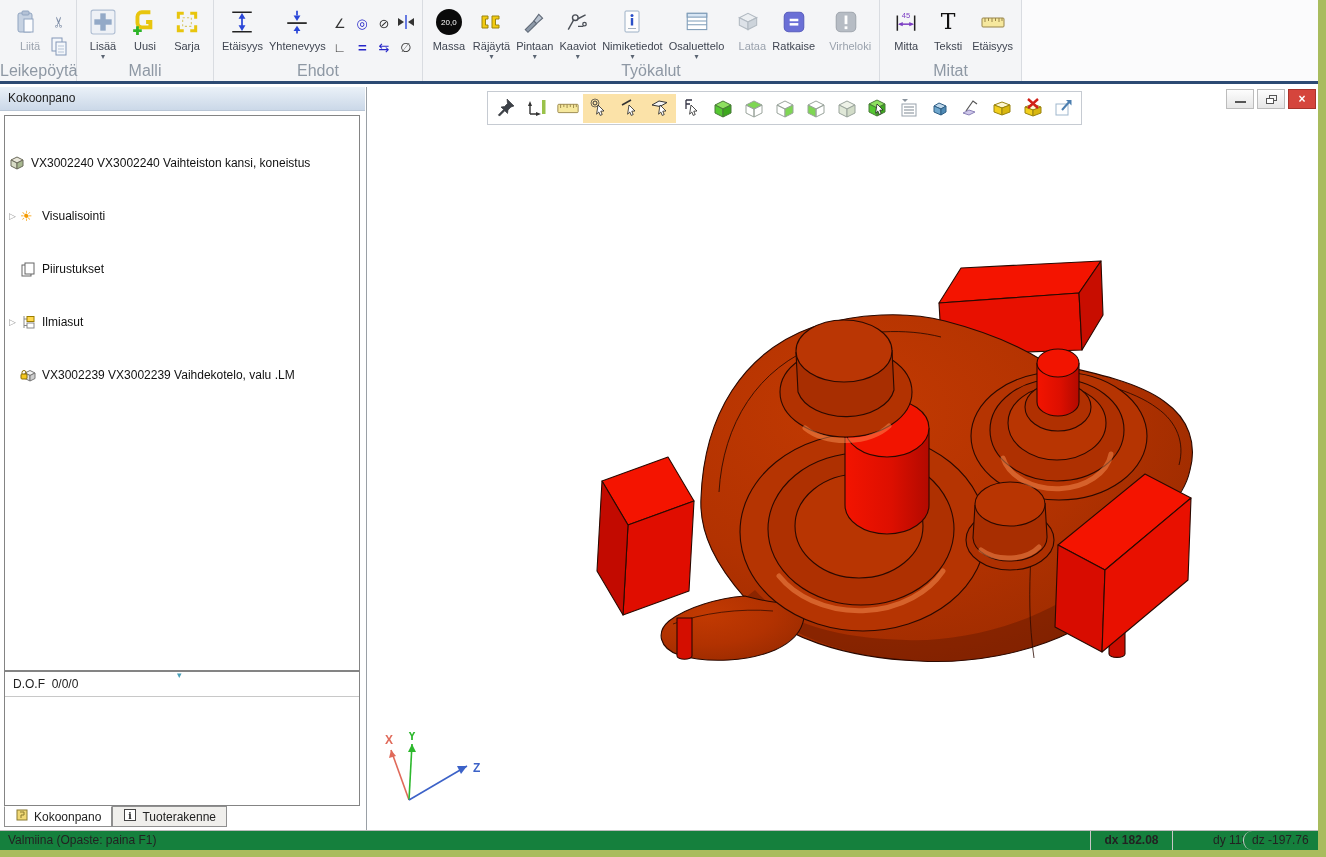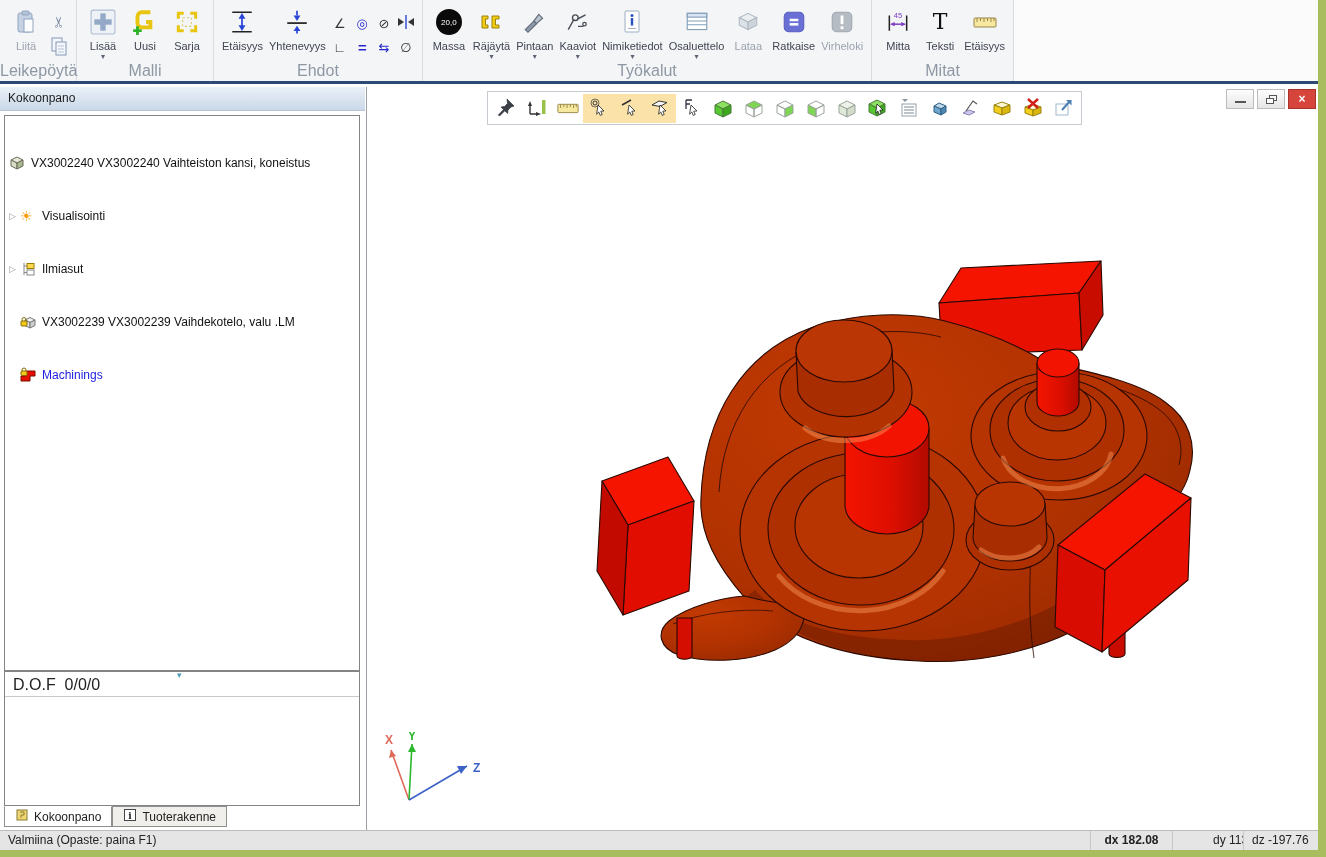--- a/index.html
+++ b/index.html
@@ -7,21 +7,21 @@
   body { background:#a9bc5e; font-family:"Liberation Sans","DejaVu Sans",sans-serif; overflow:hidden; position:relative; }
   #app { position:absolute; left:0; top:0; width:1318px; height:850px; background:#fff; }
 
   
   .ribbon { position:absolute; left:0; top:0; width:1318px; height:84px; background:#f4f5f7; border-bottom:3px solid #2c4a73; display:flex; }
   .rgroup { position:relative; border-right:1px solid #d9dce1; padding:2px 5px 16px 5px; display:flex; align-items:flex-start; }
   .glabel { position:absolute; bottom:1px; left:0; right:0; text-align:center; font-size:16px; color:#8e98a4; white-space:nowrap; }
   .rb { display:flex; flex-direction:column; align-items:center; padding:2px 3px; min-width:42px; }
   .ric { height:36px; display:flex; align-items:center; justify-content:center; }
   .rlb { font-size:11px; color:#3f4551; white-space:nowrap; line-height:12px; }
-  .dis .rlb { color:#9aa2ad; }
+  .dis .rlb { color:#9aa2ad;margin-left:8px; }
   .dd { font-size:8px; color:#5a6472; line-height:9px; }
   .minicol { display:flex; flex-direction:column; gap:9px; padding:7px 2px 0 2px; }
   .scissors { font-size:15px; color:#7d8ca6; display:inline-block; transform:rotate(-90deg); }
   .massa-circle { width:26px; height:26px; border-radius:50%; background:#0a0a0a; color:#fff; font-size:8px; display:flex; align-items:center; justify-content:center; }
   .cgrid { display:grid; grid-template-columns:repeat(4,22px); grid-auto-rows:24px; align-items:center; justify-items:center; margin-top:9px; }
   .cg { font-size:13px; color:#333; }
   .cg.blue { color:#2626c9; }
   .cg.bold-eq { font-weight:bold; font-size:15px; letter-spacing:-1px; }
   .tserif { font-family:"DejaVu Serif","Liberation Serif",serif; font-size:22px; color:#111; line-height:22px; }
   .rfiller { flex:1; background:#fbfbfc; }
@@ -30,42 +30,42 @@
   .panelheader { position:absolute; left:0; top:87px; width:365px; height:24px; background:linear-gradient(#eaf1f8,#cbd8e8); border-bottom:1px solid #b9c6d6; font-size:12px; color:#1c1c1c; line-height:23px; padding-left:8px; }
   .treebox { position:absolute; left:4px; top:115px; width:356px; height:556px; background:#fff; border:1px solid #848484; padding-top:3px; }
   .trow { height:19px; display:flex; align-items:center; font-size:12px; color:#111; white-space:nowrap; overflow:hidden;margin-top:34px; }
   .texp { width:15px; text-align:center; color:#9a9a9a; font-size:9px; flex:none; }
   .tspace { width:15px; flex:none; }
   .tico { width:19px; height:16px; flex:none; display:flex; align-items:center; }
   .trow .lbl { padding-left:3px; }
   .trow .blue { color:#1c1ce0; }
   .sunglyph { font-size:14px; color:#f59a00; line-height:14px; }
   .dofbox { position:absolute; left:4px; top:671px; width:356px; height:135px; background:#fff; border:1px solid #848484; }
-  .dofline { border-bottom:1px solid #c8c8c8; height:25px; font-size:16px; color:#222; padding-left:8px; line-height:25px; white-space:pre; }
+  .dofline { border-bottom:1px solid #c8c8c8; height:25px; font-size:12px; color:#222; padding-left:8px; line-height:25px; white-space:pre; }
   .dofarrow { position:absolute; top:-1px; left:172px; color:#4aa0b8; font-size:9px; line-height:8px; }
   .tabbar { position:absolute; left:4px; top:806px; height:22px; display:flex; align-items:stretch; }
   .tab { display:flex; align-items:center; gap:5px; padding:0 10px; font-size:12px; color:#222; border:1px solid #8f8f8f; background:#f0efec; height:21px; }
   .tab.active { background:#fff; border-top-color:#fff; }
 
   
   .viewport { position:absolute; left:366px; top:87px; width:952px; height:743px; background:#fff; border-left:1px solid #9aa0a6; overflow:hidden; }
   .vtoolbar { position:absolute; left:120px; top:4px; height:34px; background:#fff; border:1px solid #c6cbd2; display:flex; align-items:center; padding:1px 2px; }
   .vtb { width:31px; height:29px; display:flex; align-items:center; justify-content:center; }
   .vtb.hl { background:#fbe2a8; }
   .winctl { position:absolute; right:2px; top:2px; display:flex; }
   .wbtn { width:28px; height:20px; border:1px solid #bcbcbc; background:linear-gradient(#fdfdfd,#e6e6e6); display:flex; align-items:center; justify-content:center; margin-left:3px; color:#555; font-size:11px; }
   .wbtn.close { background:#d5453c; border-color:#a8332b; color:#fff; font-size:12px; font-weight:bold; }
   .minbar { width:11px; height:2px; background:#555; margin-top:6px; }
   .restico { position:relative; width:11px; height:9px; }
   .restico i { position:absolute; border:1px solid #555; background:transparent; display:block; }
   .restico i.b1 { right:0; top:0; width:8px; height:6px; }
   .restico i.b2 { left:0; bottom:0; width:8px; height:6px; background:#fff; }
   .modelsvg { position:absolute; left:222px; top:163px; }
   .axis { position:absolute; left:12px; top:645px; }
-  .statusbar { position:absolute; left:0; top:830px; width:1318px; height:20px; background:#e5e5e5; border-top:1px solid #bcbcbc; font-size:12px; color:#222; }
+  .statusbar { position:absolute; left:0; top:830px; width:1318px; height:20px; background:#15803d; border-top:1px solid #bcbcbc; font-size:12px; color:#222; }
   .smsg { position:absolute; left:8px; top:2px; }
   .scell { position:absolute; top:0; height:19px; border-left:1px solid #c6c6c6; line-height:19px; text-align:center; white-space:nowrap; overflow:hidden; }
   .greenstrip-r { position:absolute; left:1318px; top:0; width:8px; height:857px; background:#a9bc5e; }
   .greenstrip-b { position:absolute; left:0; top:850px; width:1326px; height:7px; background:#a9bc5e; }
 </style>
 </head>
 <body>
 
 <div id="app">
 
@@ -315,20 +315,30 @@
       <span class="lbl">VX3002240 VX3002240 Vaihteiston kansi, koneistus</span>
     </div>
     <div class="trow">
       <span class="texp">▷</span>
       <span class="tico">
           <span class="sunglyph">☀</span>
         </span>
       <span class="lbl">Visualisointi</span>
     </div>
     <div class="trow">
+      <span class="tspace"></span>
+      <span class="tico">
+        <svg width="16" height="16" viewBox="0 0 16 16">
+            <rect x="2" y="4" width="9" height="11" fill="#fff" stroke="#666"></rect>
+            <rect x="5" y="2" width="9" height="11" fill="#fff" stroke="#666"></rect>
+          </svg>
+      </span>
+      <span class="lbl">Piirustukset</span>
+    </div>
+    <div class="trow">
       <span class="texp">▷</span>
       <span class="tico">
         <svg width="16" height="16" viewBox="0 0 16 16">
             <path d="M4,2 V14 M4,5 h3 M4,11.5 h3" stroke="#888" fill="none"></path>
             <rect x="7" y="2.5" width="7" height="5" fill="#ffd84d" stroke="#9a7d00"></rect>
             <rect x="7" y="9" width="7" height="5" fill="#fff" stroke="#888"></rect>
           </svg>
       </span>
       <span class="lbl">Ilmiasut</span>
     </div>
@@ -337,31 +347,20 @@
       <span class="tico">
         <svg width="17" height="16" viewBox="0 0 17 16">
             <polygon points="5,6 10,3.5 15,6 10,8.5" fill="#f2f2f2" stroke="#777"></polygon>
             <polygon points="5,6 10,8.5 10,14 5,11.5" fill="#e2e2e2" stroke="#777"></polygon>
             <polygon points="10,8.5 15,6 15,11.5 10,14" fill="#cfcfcf" stroke="#777"></polygon>
             <path d="M2,7 v-1.5 a2,2 0 0 1 4,0 V7" fill="none" stroke="#8a6d00"></path>
             <rect x="1" y="7" width="6" height="5" rx="1" fill="#f5c81e" stroke="#8a6d00"></rect>
           </svg>
       </span>
       <span class="lbl">VX3002239 VX3002239 Vaihdekotelo, valu .LM</span>
-    </div>
-    <div class="trow">
-      <span class="tspace"></span>
-      <span class="tico">
-        <svg width="17" height="16" viewBox="0 0 17 16">
-            <path d="M6,4 h9 v5 h-5 v5 h-9 v-5 h5 z" fill="#e61000" stroke="#7a0a00"></path>
-            <path d="M2,4 v-1 a2,2 0 0 1 4,0 V4" fill="none" stroke="#8a6d00"></path>
-            <rect x="1" y="4" width="6" height="4.5" rx="1" fill="#f5c81e" stroke="#8a6d00"></rect>
-          </svg>
-      </span>
-      <span class="lbl blue">Machinings</span>
     </div>
   </div>
 
   <div class="dofbox">
     <span class="dofarrow">▾</span>
     <div class="dofline">D.O.F  0/0/0</div>
   </div>
 
   <div class="tabbar">
     <div class="tab active">
@@ -619,19 +618,19 @@
       <text x="6" y="12" font-size="12" fill="#e06a5a" font-weight="bold">X</text>
       <text x="29" y="8" font-size="12" fill="#2db82d" font-weight="bold">Y</text>
       <text x="94" y="40" font-size="12" fill="#3c62c8" font-weight="bold">Z</text>
     </svg>
   </div>
 
   <div class="statusbar">
     <span class="smsg">Valmiina (Opaste: paina F1)</span>
     <span class="scell" style="left:1090px; width:82px;font-weight:bold;">dx 182.08</span>
     <span class="scell" style="left:1172px; width:71px;padding-left:40px;">dy 113.11</span>
-    <span class="scell" style="left:1243px; width:75px; text-align:left; padding-left:8px;">dz -197.76</span>
+    <span class="scell" style="left:1243px; width:75px; text-align:left; padding-left:8px;border-radius:9px;">dz -197.76</span>
   </div>
 
 </div>
 
 <div class="greenstrip-r"></div>
 <div class="greenstrip-b"></div>
 
 </body></html>

